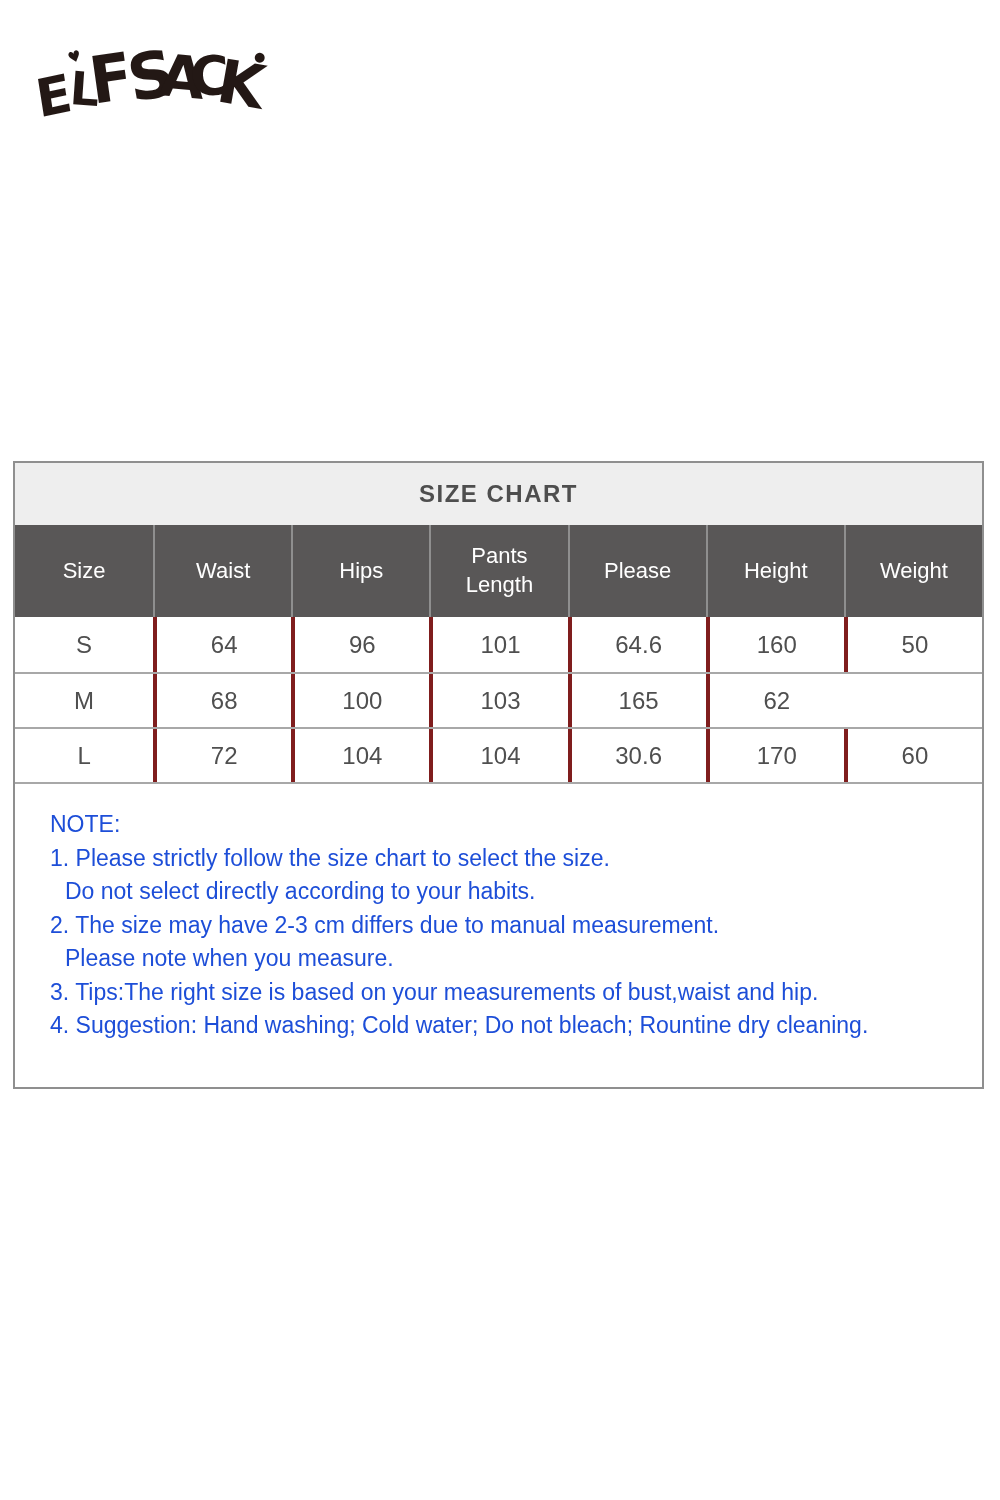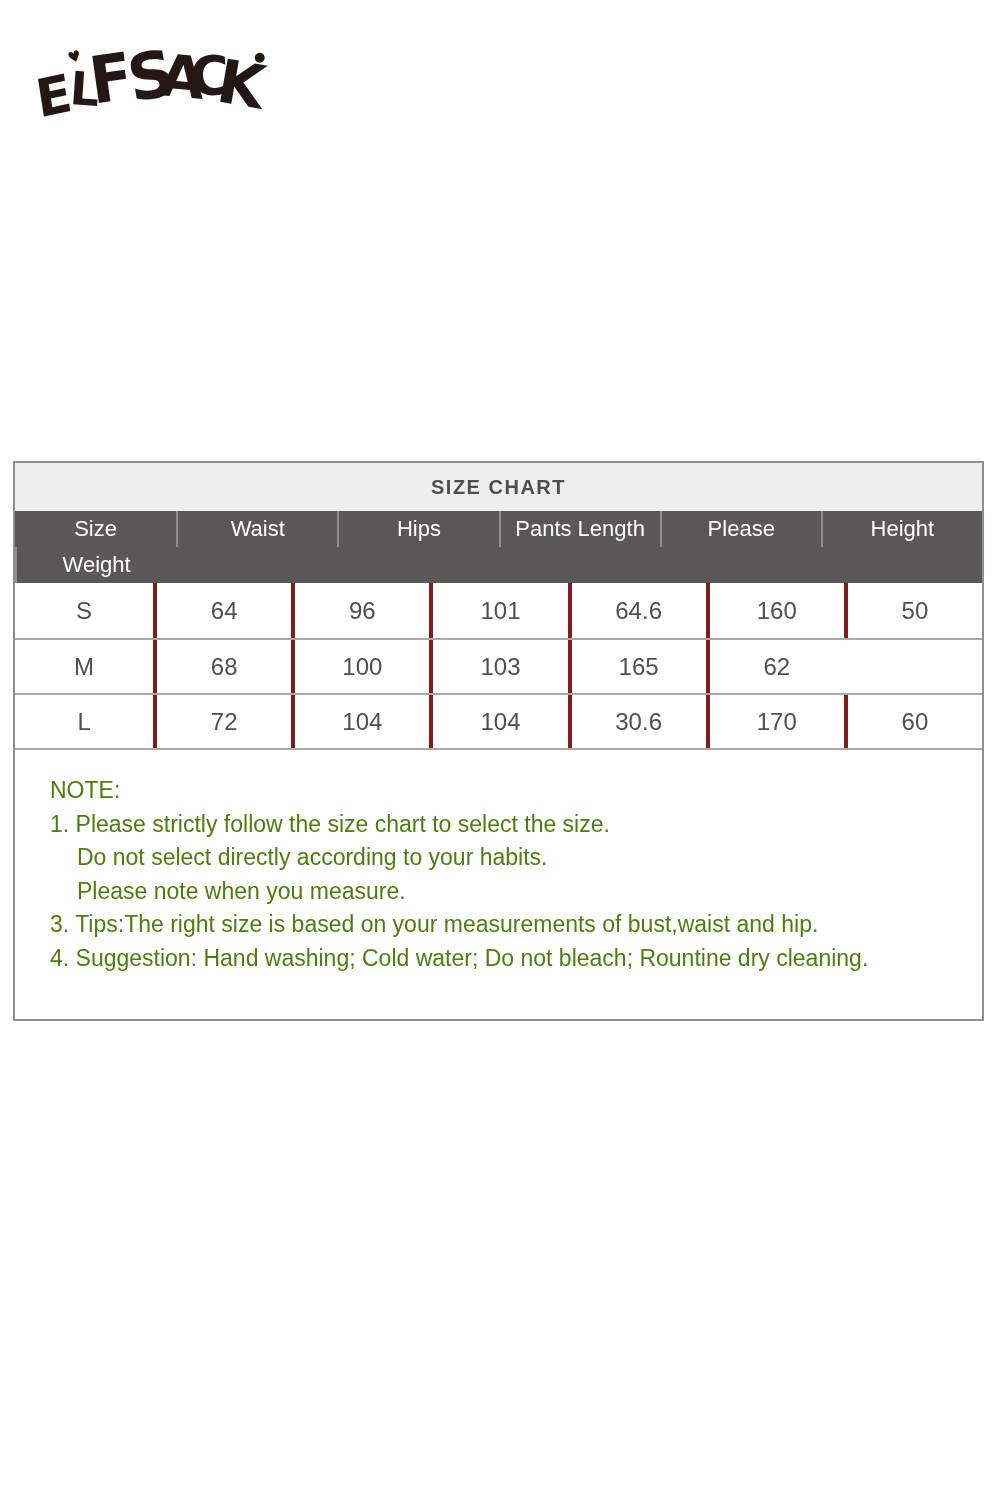--- a/index.html
+++ b/index.html
@@ -33,30 +33,30 @@
 
   
   .sheet {
     position:absolute; left:13px; top:461px;
     width:971px;
     border:2px solid #8f8f8f;
     background:#ffffff;
     color:#4f4f4f;
   }
   .title-band {
-    height:48px;
+    height:62px;
     background:#eeeeee;
     display:flex; align-items:center; justify-content:center;
-    font-size:20px; font-weight:700; letter-spacing:1.5px;
+    font-size:24px; font-weight:700; letter-spacing:1.5px;
     color:#4e4e4e;
   }
   .header-row {
-    display:grid; grid-template-columns:repeat(6,1fr);
+    display:grid; grid-template-columns:repeat(7,1fr);
     background:#595757;
-    height:72px;
+    height:92px;
   }
   .header-cell {
     display:flex; align-items:center; justify-content:center;
     text-align:center;
     color:#ffffff;
     font-size:22px; line-height:1.3;
     padding:0 13px;
     border-left:2px solid #8f8f8f;
   }
   .header-cell:first-child { border-left:none; }
@@ -70,23 +70,23 @@
     font-size:24px; color:#4f4f4f;
     border-left:4px solid #7f1d1d;
   }
   .data-cell:first-child { border-left:none; }
 
   
   .note-box {
     border-top:2px solid #a8a8a8;
     padding:24px 8px 44px 35px;
     font-size:23px; line-height:33.5px;
-    color:#4d7c0f;
+    color:#1d4ed8;
   }
-  .note-line.indent { margin-left:27px; }
+  .note-line.indent { margin-left:15px; }
 </style>
 </head>
 <body>
 
 <div class="canvas">
 
   <div class="logo">
     <span class="lg l0">E</span>
     <span class="lg l1">L</span>
     <span class="lg l2">F</span>
@@ -138,20 +138,21 @@
       <div class="data-cell">104</div>
       <div class="data-cell">30.6</div>
       <div class="data-cell">170</div>
       <div class="data-cell">60</div>
     </div>
 
     <div class="note-box">
       <div class="note-line">NOTE:</div>
       <div class="note-line">1. Please strictly follow the size chart to select the size.</div>
       <div class="note-line indent">Do not select directly according to your habits.</div>
+      <div class="note-line">2. The size may have 2-3 cm differs due to manual measurement.</div>
       <div class="note-line indent">Please note when you measure.</div>
       <div class="note-line">3. Tips:The right size is based on your measurements of bust,waist and hip.</div>
       <div class="note-line">4. Suggestion: Hand washing; Cold water; Do not bleach; Rountine dry cleaning.</div>
     </div>
 
   </div>
 
 </div>
 
 </body></html>

